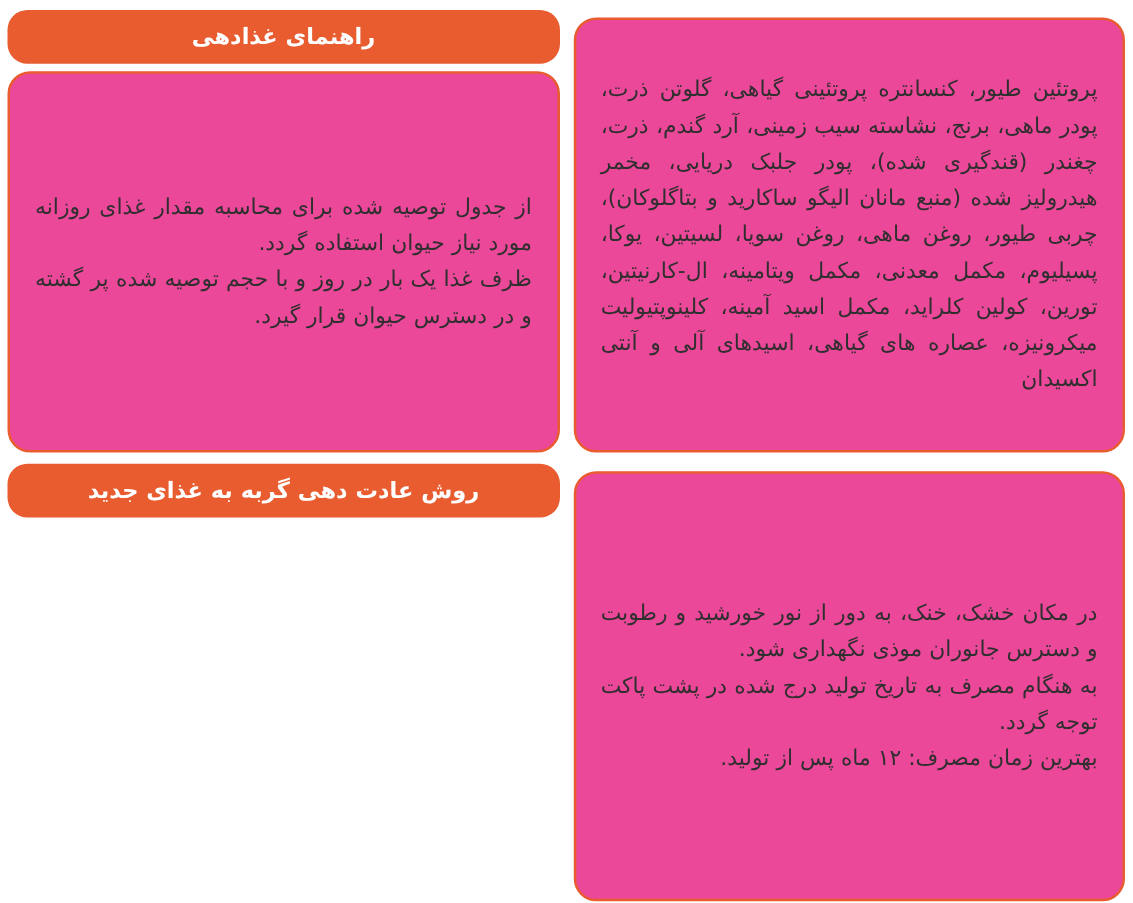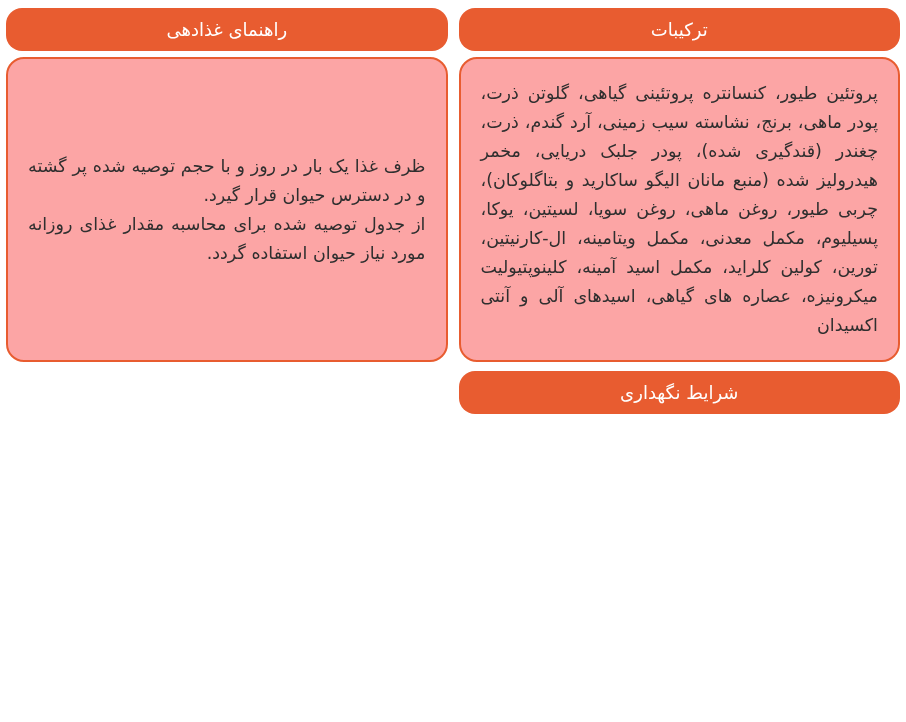--- a/index.html
+++ b/index.html
@@ -36,27 +36,27 @@
     background: #E85C30;
     border-radius: 16px;
     display: flex;
     align-items: center;
     justify-content: center;
   }
   .card-title {
     margin: 0;
     color: #ffffff;
     font-size: 18px;
-    font-weight: normal;
+    font-weight: bold;
     line-height: 1;
   }
   .card-body {
     flex: 1 1 auto;
     margin-top: 6px;
-    background: #fca5a5;
+    background: #ec4899;
     border: 2px solid #E85C30;
     border-radius: 18px;
     box-sizing: border-box;
     padding: 12px 20px;
     display: flex;
     flex-direction: column;
     justify-content: center;
     overflow: hidden;
   }
   .card-body p {
@@ -68,41 +68,43 @@
     direction: rtl;
   }
 </style>
 </head>
 <body>
 
 <div class="page">
   <div class="grid">
 
     <section class="card">
-      <header class="card-header">
-        <h2 class="card-title">ترکیبات</h2>
-      </header>
       <div class="card-body">
         <p>پروتئین طیور، کنسانتره پروتئینی گیاهی، گلوتن ذرت، پودر ماهی، برنج، نشاسته سیب زمینی، آرد گندم، ذرت، چغندر (قندگیری شده)، پودر جلبک دریایی، مخمر هیدرولیز شده (منبع مانان الیگو ساکارید و بتاگلوکان)، چربی طیور، روغن ماهی، روغن سویا، لسیتین، یوکا، پسیلیوم، مکمل معدنی، مکمل ویتامینه، ال-کارنیتین، تورین، کولین کلراید، مکمل اسید آمینه، کلینوپتیولیت میکرونیزه، عصاره های گیاهی، اسیدهای آلی و آنتی اکسیدان</p>
       </div>
     </section>
 
     <section class="card">
       <header class="card-header">
         <h2 class="card-title">راهنمای غذادهی</h2>
       </header>
       <div class="card-body">
+        <p>از جدول توصیه شده برای محاسبه مقدار غذای روزانه مورد نیاز حیوان استفاده گردد.</p>
         <p>ظرف غذا یک بار در روز و با حجم توصیه شده پر گشته و در دسترس حیوان قرار گیرد.</p>
-        <p>از جدول توصیه شده برای محاسبه مقدار غذای روزانه مورد نیاز حیوان استفاده گردد.</p>
+      </div>
+    </section>
+
+    <section class="card">
+      <div class="card-body">
+        <p>در مکان خشک، خنک، به دور از نور خورشید و رطوبت و دسترس جانوران موذی نگهداری شود.</p>
+        <p>به هنگام مصرف به تاریخ تولید درج شده در پشت پاکت توجه گردد.</p>
+        <p>بهترین زمان مصرف: ۱۲ ماه پس از تولید.</p>
       </div>
     </section>
 
     <section class="card">
       <header class="card-header">
-        <h2 class="card-title">شرایط نگهداری</h2>
+        <h2 class="card-title">روش عادت دهی گربه به غذای جدید</h2>
       </header>
-    </section>
-
-    <section class="card">
     </section>
 
   </div>
 </div>
 
 </body></html>

